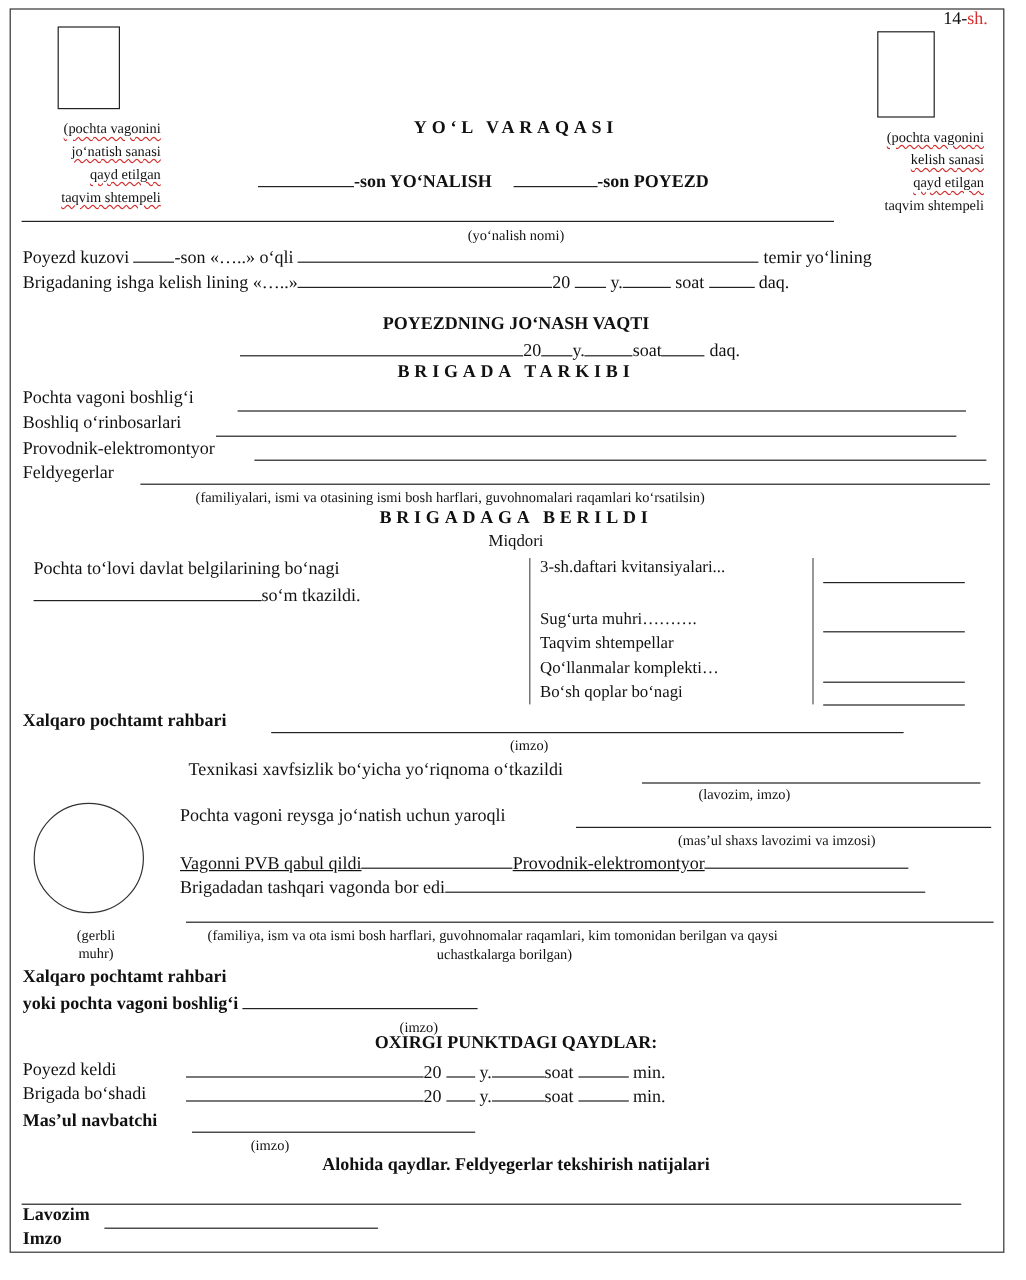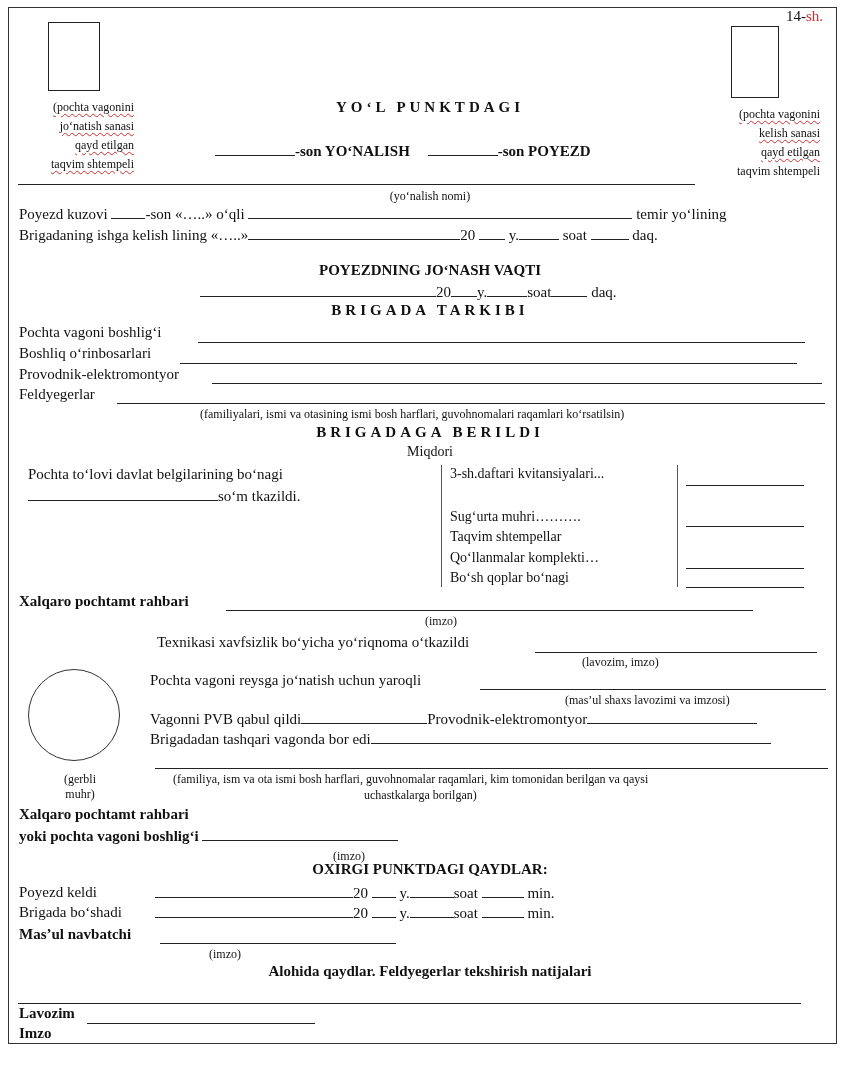--- a/index.html
+++ b/index.html
@@ -43,21 +43,21 @@
 
 <div class="stamp-box" style="left:731px; top:26px; width:46px; height:70px;"></div>
 <div class="abs stamp-caption" style="left:700px; top:105px; width:120px;">
   <div class="squig">(pochta vagonini</div>
   <div class="squig">kelish sanasi</div>
   <div class="squig">qayd etilgan</div>
   <div>taqvim shtempeli</div>
 </div>
 
 <div class="abs t15 b center" style="left:210px; top:98px; width:440px;">
-  <div class="sp" style="line-height:18px;">YO‘L PUNKTDAGI</div>
+  <div class="sp" style="line-height:18px;">YO‘L VARAQASI</div>
 </div>
 <div class="abs t15 b" style="left:215px; top:142px;">
   <span class="ul" style="width:80px;"></span><span>-son YO‘NALISH</span>
   <span class="ul" style="width:70px; margin-left:14px;"></span><span>-son POYEZD</span>
 </div>
 <div class="line" style="left:18px; top:184px; width:677px;"></div>
 <div class="abs t11 center" style="left:300px; top:189px; width:260px;">(yo‘nalish nomi)</div>
 
 <div class="abs t15" style="left:19px; top:205px;">
   <span>Poyezd kuzovi</span>
@@ -82,21 +82,21 @@
 
 <div class="abs t15 b sp center" style="left:210px; top:302px; width:440px;">BRIGADA TARKIBI</div>
 <div class="abs t15" style="left:19px; top:324px;">Pochta vagoni boshlig‘i</div>
 <div class="line" style="left:198px; top:342px; width:607px;"></div>
 <div class="abs t15" style="left:19px; top:345px;">Boshliq o‘rinbosarlari</div>
 <div class="line" style="left:180px; top:363px; width:617px;"></div>
 <div class="abs t15" style="left:19px; top:366px;">Provodnik-elektromontyor</div>
 <div class="line" style="left:212px; top:383px; width:610px;"></div>
 <div class="abs t15" style="left:19px; top:386px;">Feldyegerlar</div>
 <div class="line" style="left:117px; top:403px; width:708px;"></div>
-<div class="abs t11" style="left:163px; top:407px;margin-left:37px;">(familiyalari, ismi va otasining ismi bosh harflari, guvohnomalari raqamlari ko‘rsatilsin)</div>
+<div class="abs t11" style="left:163px; top:407px;">(familiyalari, ismi va otasining ismi bosh harflari, guvohnomalari raqamlari ko‘rsatilsin)</div>
 
 <div class="abs t15 b sp center" style="left:210px; top:424px; width:440px;">BRIGADAGA BERILDI</div>
 <div class="abs t14 center" style="left:330px; top:444px; width:200px;">Miqdori</div>
 <div class="abs t15" style="left:28px; top:466px;">Pochta to‘lovi davlat belgilarining bo‘nagi</div>
 <div class="abs t15" style="left:28px; top:487px;">
   <span class="ul" style="width:190px;"></span><span>so‘m tkazildi.</span>
 </div>
 
 <div class="vbar" style="left:441px; top:465px; height:122px;"></div>
 <div class="vbar" style="left:677px; top:465px; height:122px;"></div>
@@ -118,21 +118,21 @@
 <div class="abs t15" style="left:157px; top:634px;">Texnikasi xavfsizlik bo‘yicha yo‘riqnoma o‘tkazildi</div>
 <div class="line" style="left:535px; top:652px; width:282px;"></div>
 <div class="abs t11" style="left:582px; top:655px;">(lavozim, imzo)</div>
 
 <div class="circle" style="left:28px; top:669px; width:90px; height:90px;"></div>
 
 <div class="abs t15" style="left:150px; top:672px;">Pochta vagoni reysga jo‘natish uchun yaroqli</div>
 <div class="line" style="left:480px; top:689px; width:346px;"></div>
 <div class="abs t11" style="left:565px; top:693px;">(mas’ul shaxs lavozimi va imzosi)</div>
 
-<div class="abs t15" style="left:150px; top:710px;">
+<div class="abs t15" style="left:150px; top:710px;text-decoration:underline;">
   <span>Vagonni PVB qabul qildi</span><span class="ul" style="width:126px;"></span><span>Provodnik-elektromontyor</span><span class="ul" style="width:170px;"></span>
 </div>
 <div class="abs t15" style="left:150px; top:730px;">
   <span>Brigadadan tashqari vagonda bor edi</span><span class="ul" style="width:400px;"></span>
 </div>
 <div class="line" style="left:155px; top:768px; width:673px;"></div>
 <div class="abs t11" style="left:173px; top:772px;">(familiya, ism va ota ismi bosh harflari, guvohnomalar raqamlari, kim tomonidan berilgan va qaysi</div>
 <div class="abs t11" style="left:364px; top:788px;">uchastkalarga borilgan)</div>
 <div class="abs t11 center" style="left:45px; top:772px; width:70px;">
   <div>(gerbli</div>

